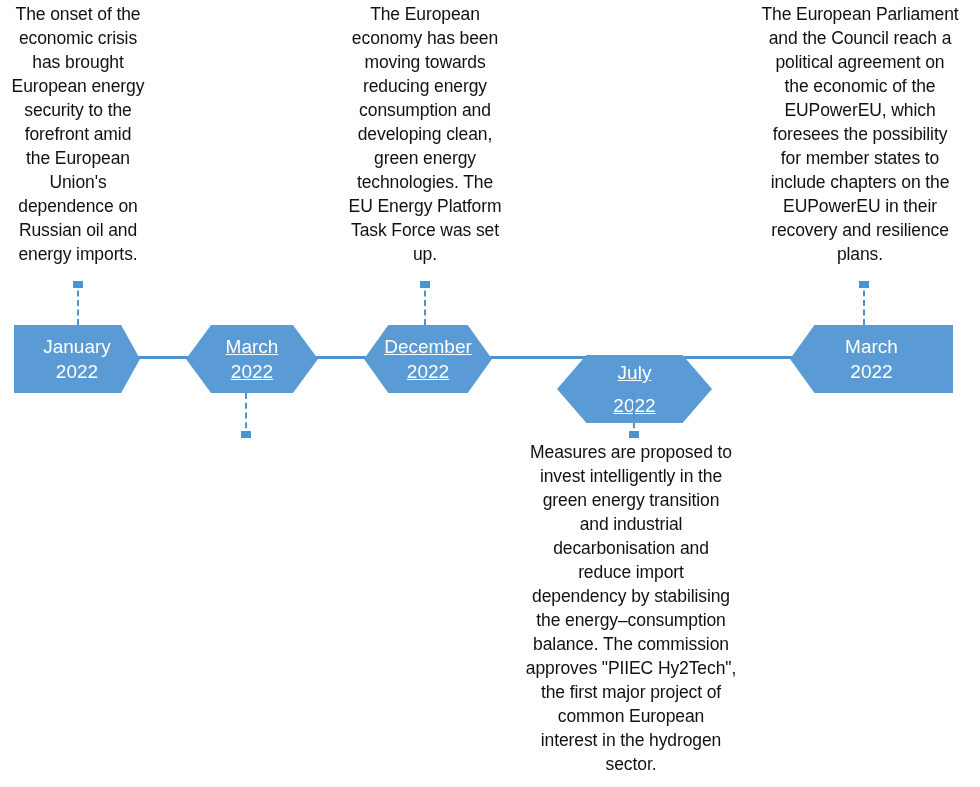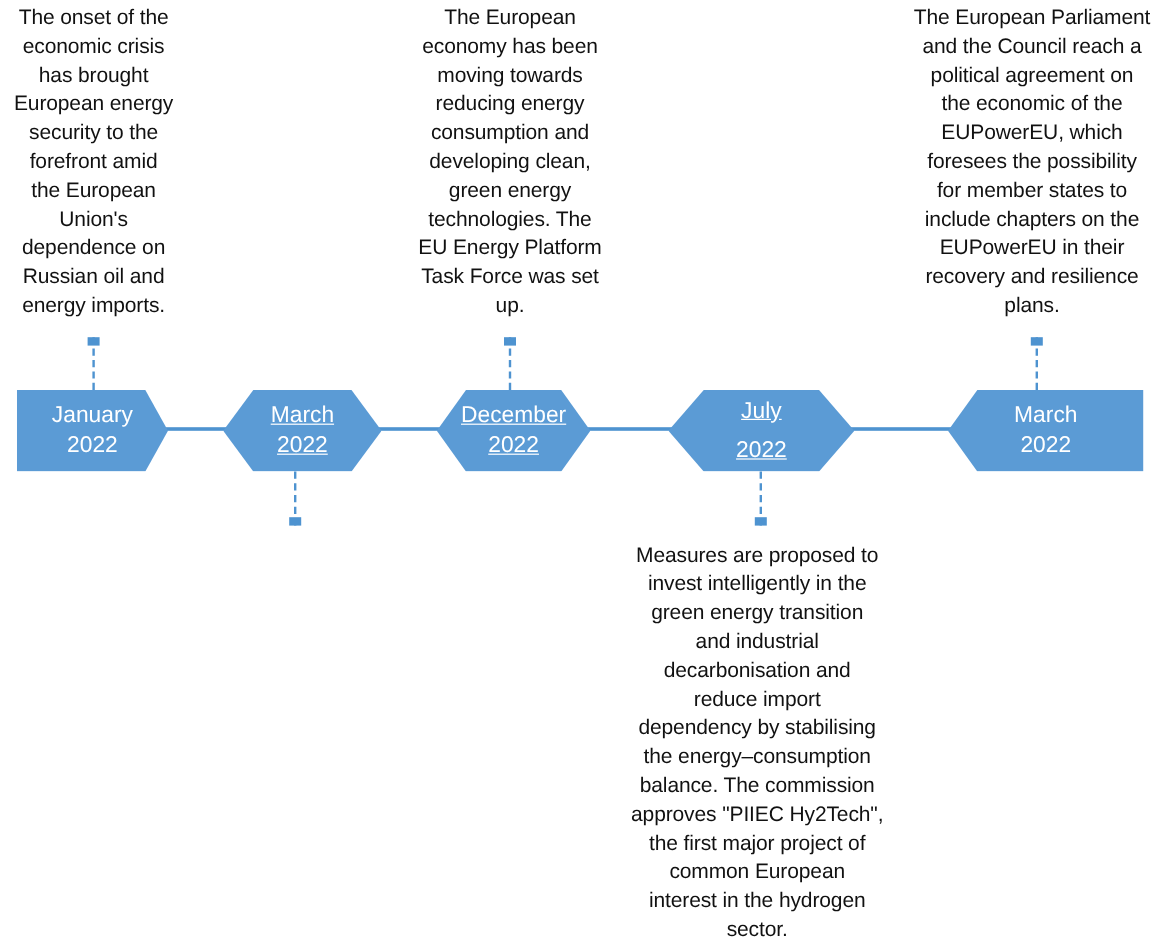--- a/index.html
+++ b/index.html
@@ -98,21 +98,21 @@
   
   .node.cap-left {
     clip-path: polygon(0% 0%, 85% 0%, 100% 50%, 85% 100%, 0% 100%);
   }
   
   .node.cap-right {
     clip-path: polygon(0% 50%, 15% 0%, 100% 0%, 100% 100%, 15% 100%);
   }
   .node .month { display: block; }
   .node .year  { display: block; }
-  .node.loose { line-height: 33px; }
+  .node.loose { line-height: 33px; margin-top: 30px; }
 </style>
 </head>
 <body>
 
 <div id="diagram">
 
   <div class="note above" style="left:0px; top:2px; width:156px;">The onset of the
 economic crisis
 has brought
 European energy
@@ -200,21 +200,21 @@
     <div class="stalk"></div>
     <div class="cap"></div>
   </div>
 
   <div class="connector down" style="left:627px; top:393px; height:45px;">
     <div class="stalk"></div>
     <div class="cap"></div>
   </div>
 
 
-  <div class="note below" style="left:505px; top:450px; width:252px;">Measures are proposed to
+  <div class="note below" style="left:505px; top:440px; width:252px;">Measures are proposed to
 invest intelligently in the
 green energy transition
 and industrial
 decarbonisation and
 reduce import
 dependency by stabilising
 the energy–consumption
 balance. The commission
 approves "PIIEC Hy2Tech",
 the first major project of

